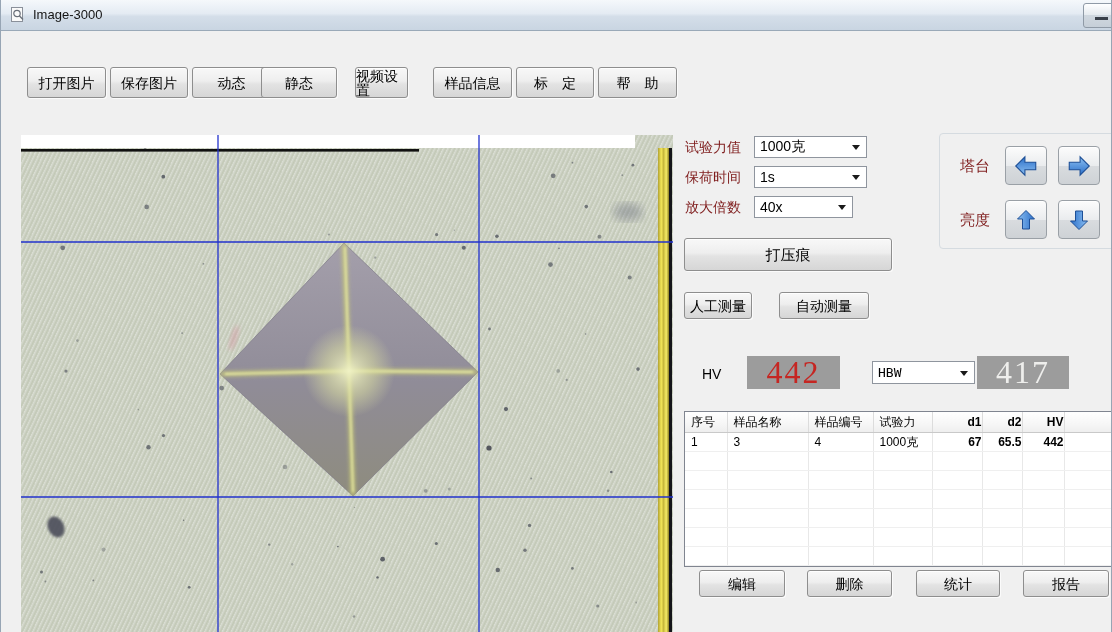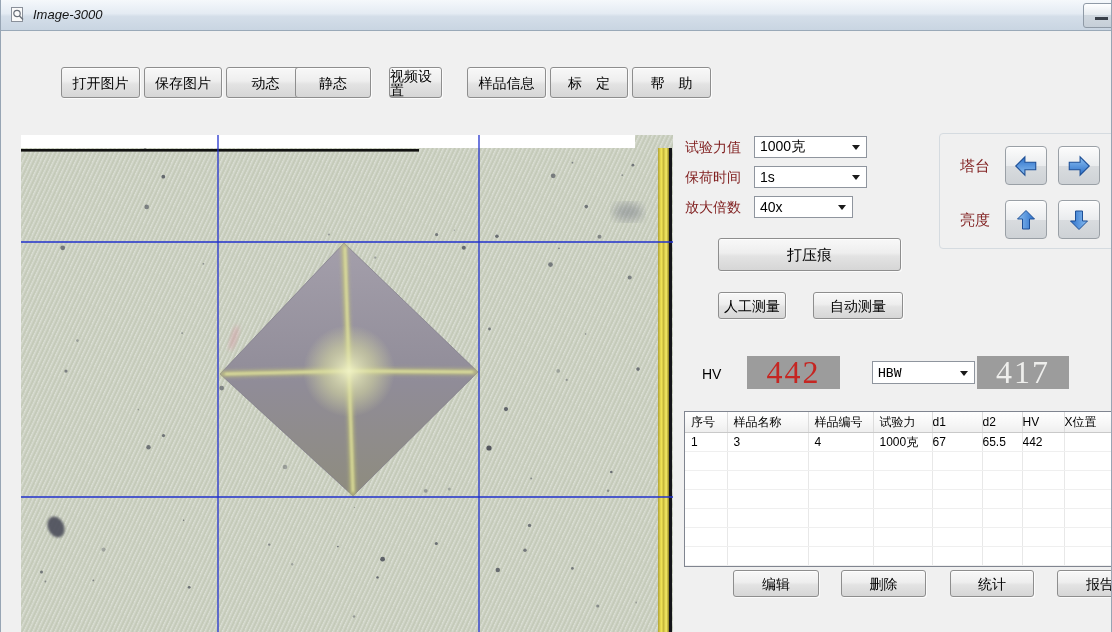--- a/index.html
+++ b/index.html
@@ -6,31 +6,31 @@
   #root{
     position:relative;width:1112px;height:632px;overflow:hidden;
     background:#f0f0f0;font-family:"Liberation Sans",sans-serif;
     border-left:1px solid #97a5b4;border-right:1px solid #97a5b4;box-sizing:border-box;
   }
   .abs{position:absolute;}
   
   #titlebar{left:0;top:0;width:1112px;height:30px;
     background:linear-gradient(#f5f8fb,#e4ebf3 45%,#d4dee9 55%,#c9d5e2);
     border-bottom:1px solid #9aa9b8;}
-  #titletext{left:32px;top:7px;font-size:13px;color:#141414;font-style:italic;}
+  #titletext{left:32px;top:7px;font-size:13px;color:#141414;}
   #minbtn{left:1082px;top:3px;width:36px;height:23px;border:1px solid #8f9aa6;border-radius:3px;
     background:linear-gradient(#ffffff,#e3e9ee 50%,#cfd7df 50%,#c6cfd8);cursor:default;}
   #minbtn .dash{position:absolute;left:11px;top:13px;width:13px;height:3px;background:#39404a;}
   
   .btn{
     border:1px solid #8e8e8e;border-radius:3px;color:#000;
     background:linear-gradient(#f8f8f8,#eeeeee 45%,#e3e3e3 55%,#d6d6d6);
     box-shadow:inset 0 1px 0 rgba(255,255,255,.85), 1px 1px 0 rgba(255,255,255,.7);
     display:flex;align-items:center;justify-content:center;
-    font-size:14px;line-height:1;cursor:default;box-sizing:border-box;margin-left:34px;
+    font-size:14px;line-height:1;cursor:default;box-sizing:border-box;
   }
   .tbtn{top:67px;height:31px;}
   
   #micro{left:20px;top:135px;width:652px;height:497px;
     background:#cdd2c4;
     background-image:repeating-linear-gradient(115deg,
       rgba(255,255,255,.28) 0px, rgba(255,255,255,0) 1.6px,
       rgba(150,160,125,.20) 2.6px, rgba(255,255,255,0) 4px);
   }
   #micro svg{position:absolute;left:0;top:0;}
@@ -49,21 +49,21 @@
   
   #tablewrap{left:683px;top:411px;width:429px;height:156px;overflow:hidden;
     border:1px solid #808590;border-right:none;background:#fff;box-sizing:border-box;}
   #rtable{border-collapse:collapse;table-layout:fixed;width:460px;}
   #rtable th{height:20px;font-weight:normal;font-size:12px;color:#000;
     background:linear-gradient(#ffffff,#f6f6f6 60%,#eeeeee);
     border-right:1px solid #dcdcdc;border-bottom:1px solid #c9c9c9;padding:0;}
   #rtable td{height:18px;font-size:12px;color:#000;
     border-right:1px solid #e8e8e8;border-bottom:1px solid #efefef;padding:0;white-space:nowrap;overflow:hidden;}
   #rtable th:nth-child(-n+4),#rtable td:nth-child(-n+4){text-align:left;padding-left:6px;}
-  #rtable th:nth-child(n+5),#rtable td:nth-child(n+5){text-align:left;}
+  #rtable th:nth-child(n+5),#rtable td:nth-child(n+5){text-align:right;font-weight:bold;}
   .bbtn{top:570px;height:27px;}
 </style>
 </head>
 <body>
 
 <div id="root">
 
   <div id="titlebar" class="abs">
     <svg class="abs" style="left:9px;top:6px" width="17" height="18" viewBox="0 0 17 18">
       <rect x="1.5" y="1.5" width="11" height="14" fill="#fafafa" stroke="#8a909a"></rect>
@@ -265,21 +265,21 @@
     </div>
     <div class="abs abtn" style="left:118px;top:66px">
       <svg width="24" height="26" viewBox="0 0 24 22">
         <g transform="rotate(90 12 11)">
           <polygon points="3,7.5 13,7.5 13,2.5 21.5,11 13,19.5 13,14.5 3,14.5" fill="url(#ag1)" stroke="#1d4f96"></polygon>
         </g>
       </svg>
     </div>
   </div>
 
-  <div class="abs btn" style="left:683px;top:238px;width:183px;height:33px;font-size:15px">打压痕</div>
+  <div class="abs btn" style="left:683px;top:238px;width:208px;height:33px;font-size:15px">打压痕</div>
   <div class="abs btn" style="left:683px;top:292px;width:68px;height:27px">人工测量</div>
   <div class="abs btn" style="left:778px;top:292px;width:90px;height:27px">自动测量</div>
 
   <div class="abs" style="left:701px;top:366px;font-size:14px">HV</div>
   <div class="abs disp" style="left:746px;top:356px;width:93px;height:33px;color:#c52622">442</div>
   <div class="abs combo" style="left:871px;top:361px;width:103px;height:23px;font-family:'DejaVu Sans Mono',monospace;font-size:13px">
     <span>HBW</span>
     <span class="arr"></span>
   </div>
   <div class="abs disp" style="left:976px;top:356px;width:92px;height:33px;color:#eeeeec">417</div>

